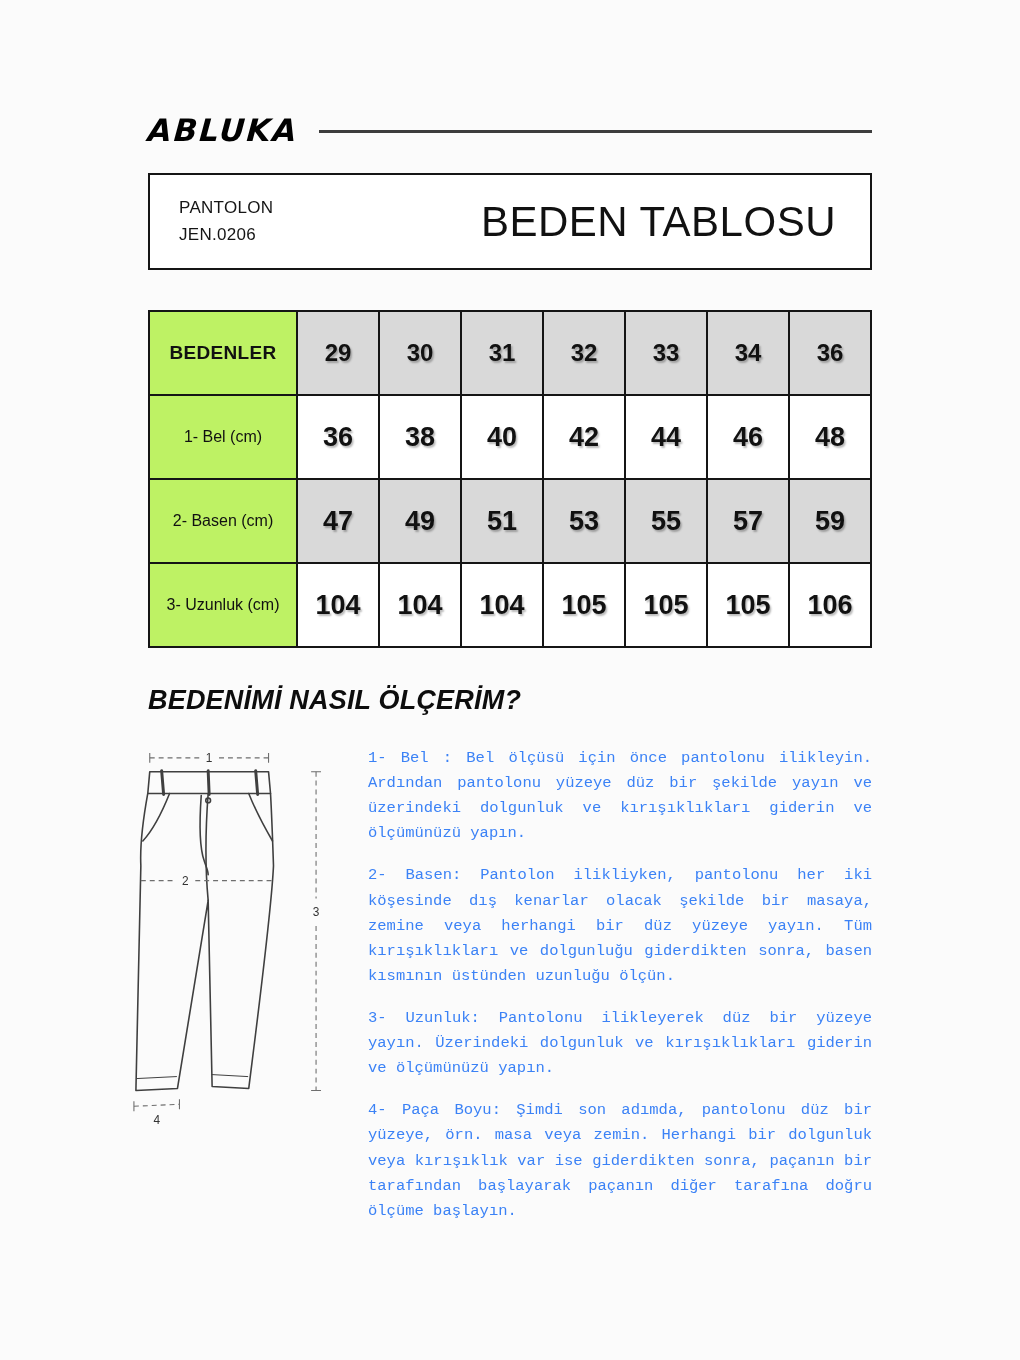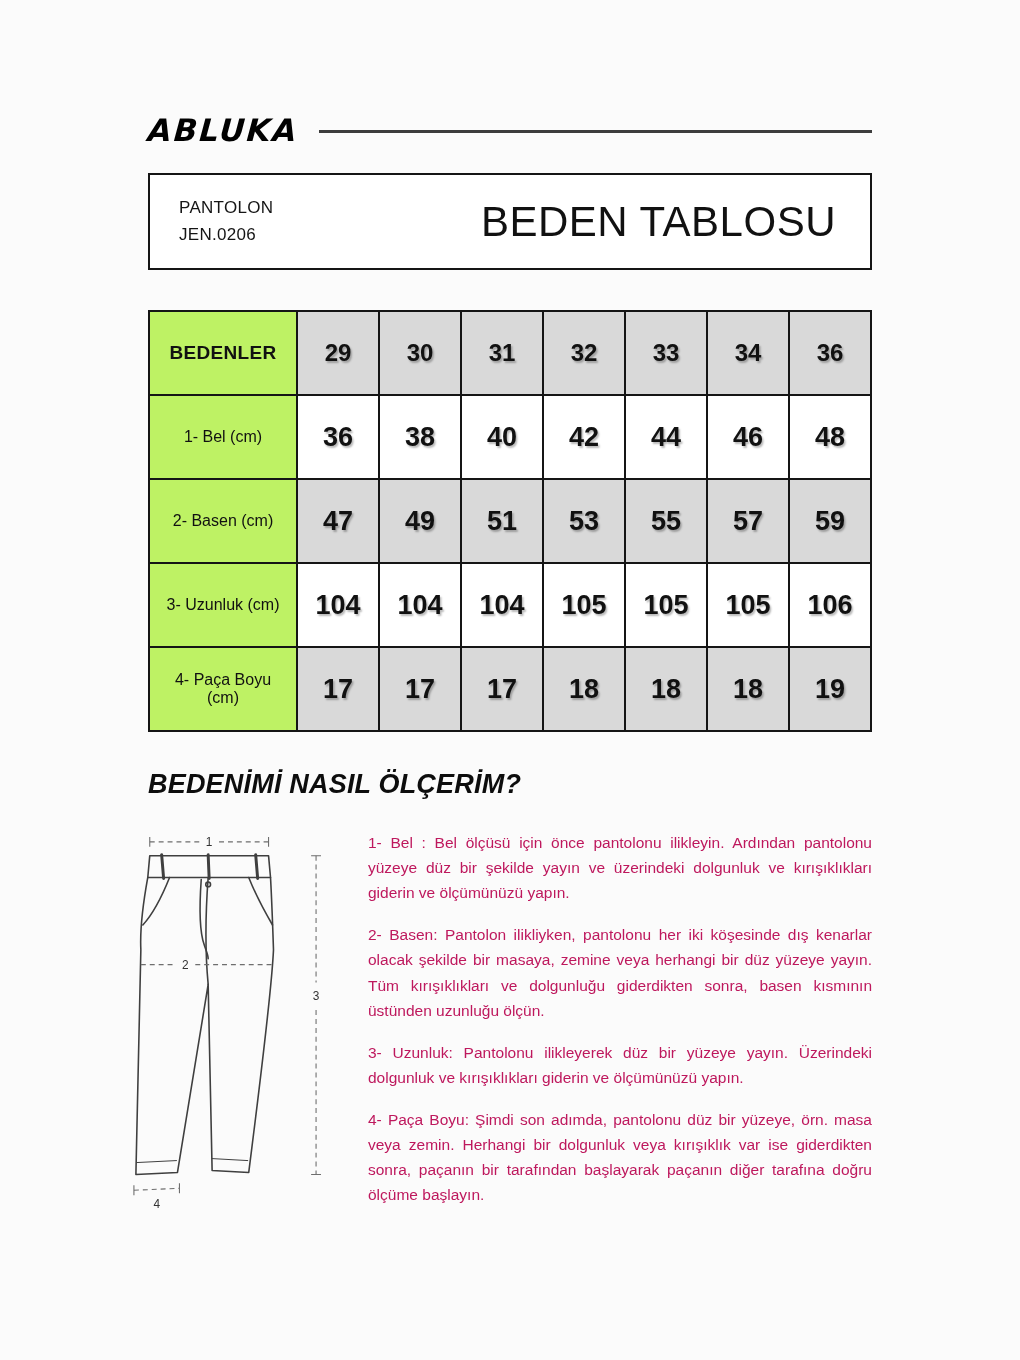--- a/index.html
+++ b/index.html
@@ -68,22 +68,23 @@
   .how-heading {
     margin-top: 37px;
     font-size: 27px; font-weight: 700; letter-spacing: 0.2px; color: #0d0d0d; font-style: italic;
   }
   .how-to { margin-top: 26px; display: flex; gap: 30px; }
   .diagram { flex: 0 0 auto; width: 228px; margin-left: -38px; }
   .diagram svg { display: block; }
   .diagram text { font-family: "Liberation Sans", sans-serif; font-size: 12px; fill: #333; }
   .steps { flex: 1; display: flex; flex-direction: column; gap: 17px; padding-top: 4px; }
   .steps p {
-    font-size: 15.5px; line-height: 1.62; color: #be185d;
+    font-size: 15.5px; line-height: 1.62; color: #3b82f6;
     text-align: justify;
+    font-family: Liberation Mono, monospace;
   }
 </style>
 </head>
 <body>
 
 <div class="page">
 
   <div class="brand-row">
     <div class="logo">ABLUKA</div>
     <div class="logo-rule"></div>
@@ -144,30 +145,20 @@
       <tr>
         <td class="label-col">3- Uzunluk (cm)</td>
         <td class="num">104</td>
         <td class="num">104</td>
         <td class="num">104</td>
         <td class="num">105</td>
         <td class="num">105</td>
         <td class="num">105</td>
         <td class="num">106</td>
       </tr>
-      <tr class="shaded">
-        <td class="label-col">4- Paça Boyu (cm)</td>
-        <td class="num">17</td>
-        <td class="num">17</td>
-        <td class="num">17</td>
-        <td class="num">18</td>
-        <td class="num">18</td>
-        <td class="num">18</td>
-        <td class="num">19</td>
-      </tr>
     </tbody>
   </table>
 
   <div class="how-heading">BEDENİMİ NASIL ÖLÇERİM?</div>
 
   <div class="how-to">
     <div class="diagram">
       <svg viewBox="0 0 230 395" width="228" height="391">
 
         <g stroke="#3f3f3f" stroke-width="1.6" fill="none" stroke-linejoin="round" stroke-linecap="round">

